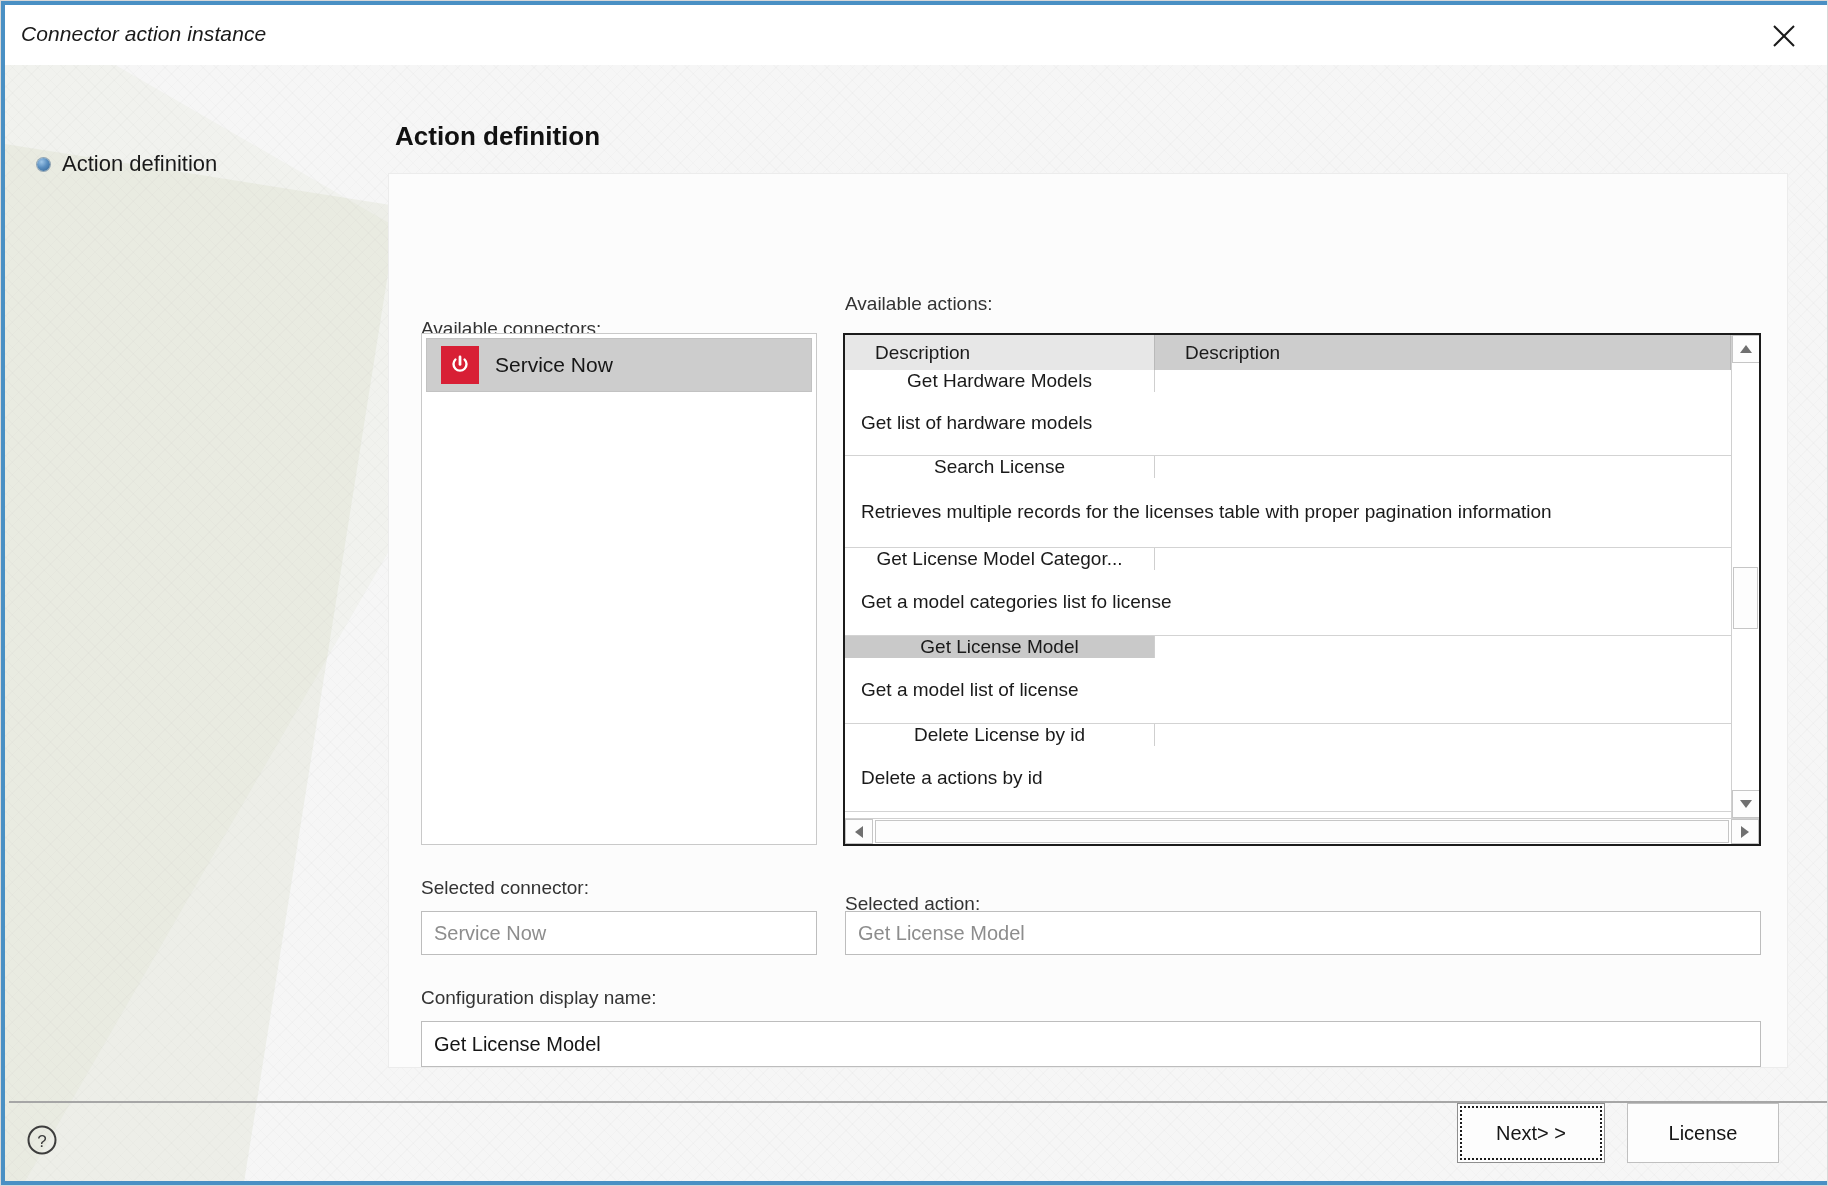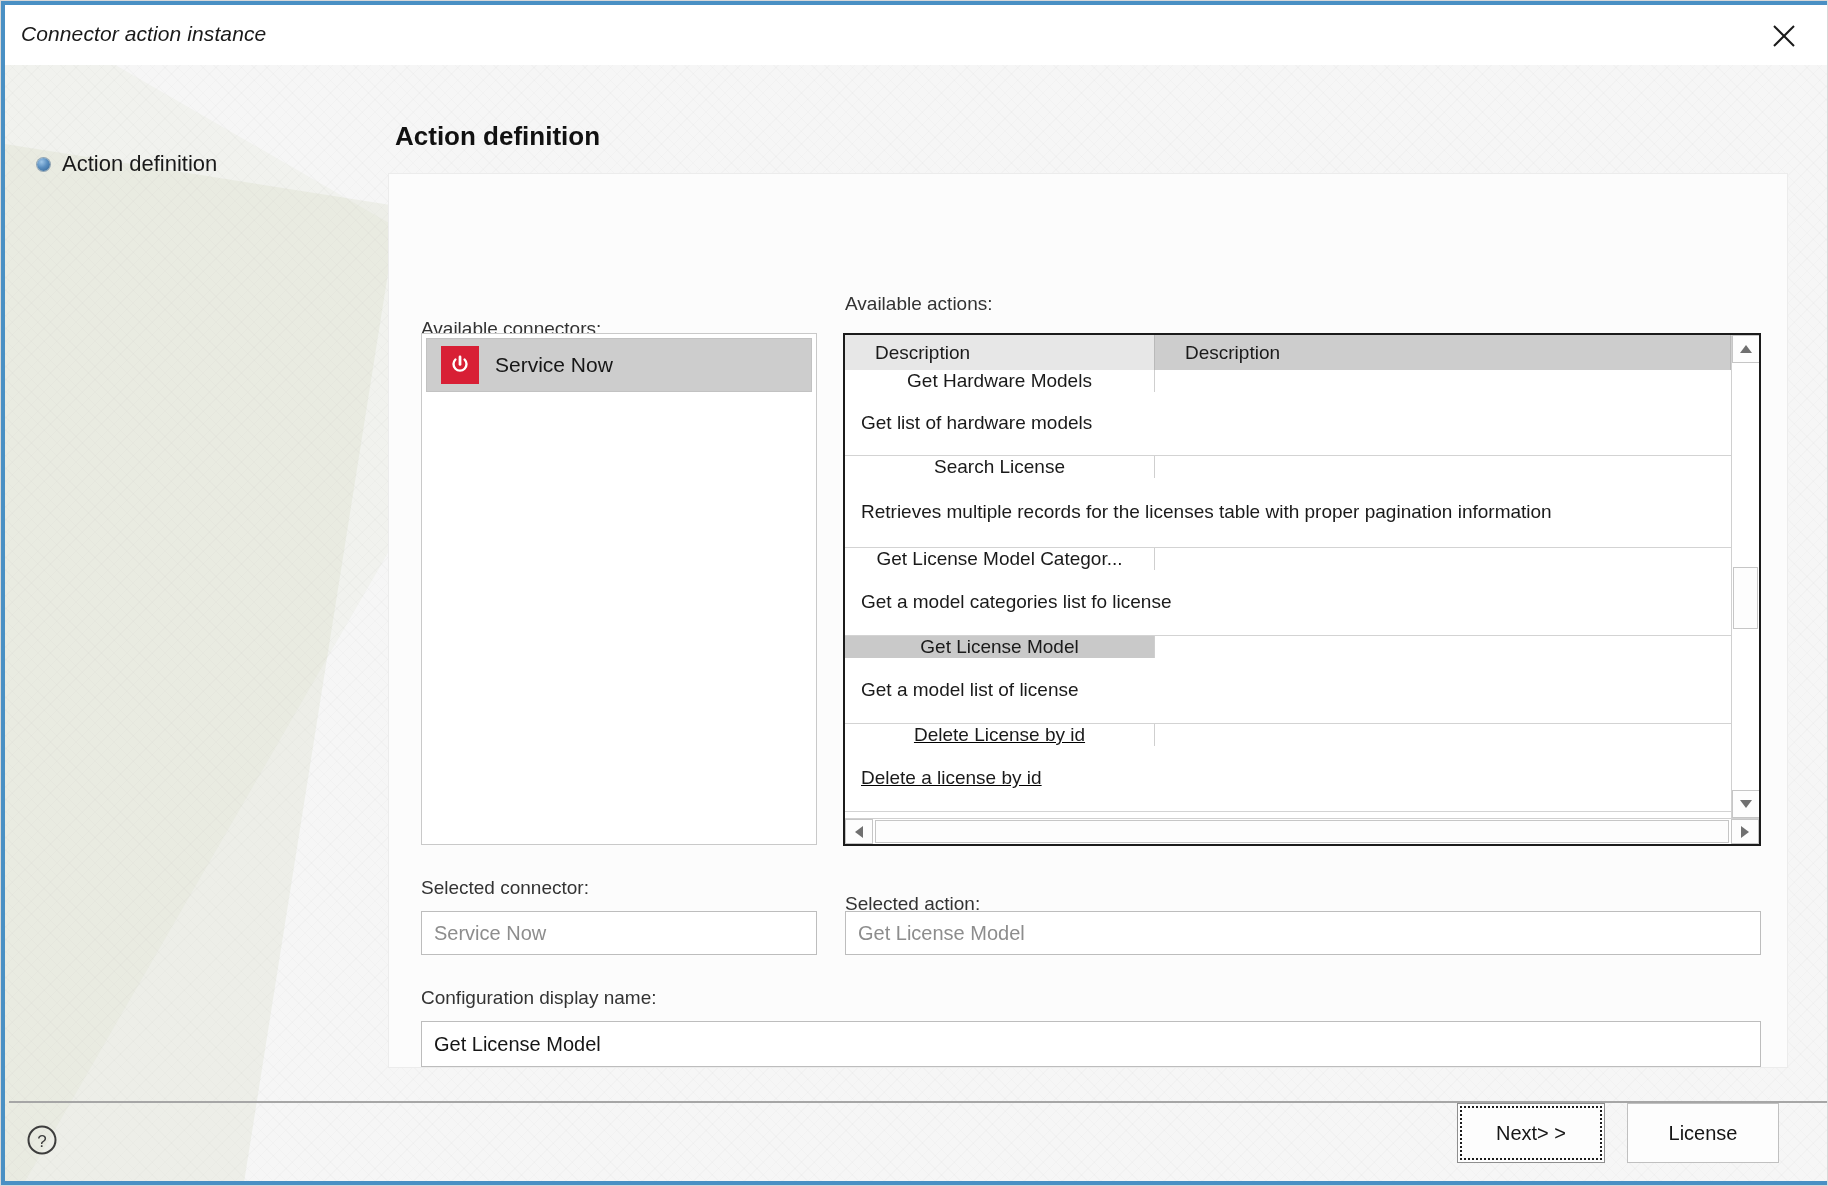--- a/index.html
+++ b/index.html
@@ -334,23 +334,23 @@
         <div class="c2">Retrieves multiple records for the licenses table with proper pagination information</div>
       </div>
       <div class="trow" style="height:88px;">
         <div class="c1">Get License Model Categor...</div>
         <div class="c2">Get a model categories list fo license</div>
       </div>
       <div class="trow selected" style="height:88px;">
         <div class="c1">Get License Model</div>
         <div class="c2">Get a model list of license</div>
       </div>
-      <div class="trow" style="height:88px;text-decoration:underline;">
+      <div class="trow" style="height:88px;">
         <div class="c1">Delete License by id</div>
-        <div class="c2">Delete a license by id</div>
+        <div class="c2">Delete a actions by id</div>
       </div>
     </div>
 
     <div class="vsb">
       <div class="sb-arrow up">
         <svg width="12" height="8" viewBox="0 0 12 8" aria-hidden="true">
             <polygon points="6,0 12,8 0,8" fill="#707070"></polygon>
           </svg>
       </div>
       <div class="vsb-thumb"></div>

